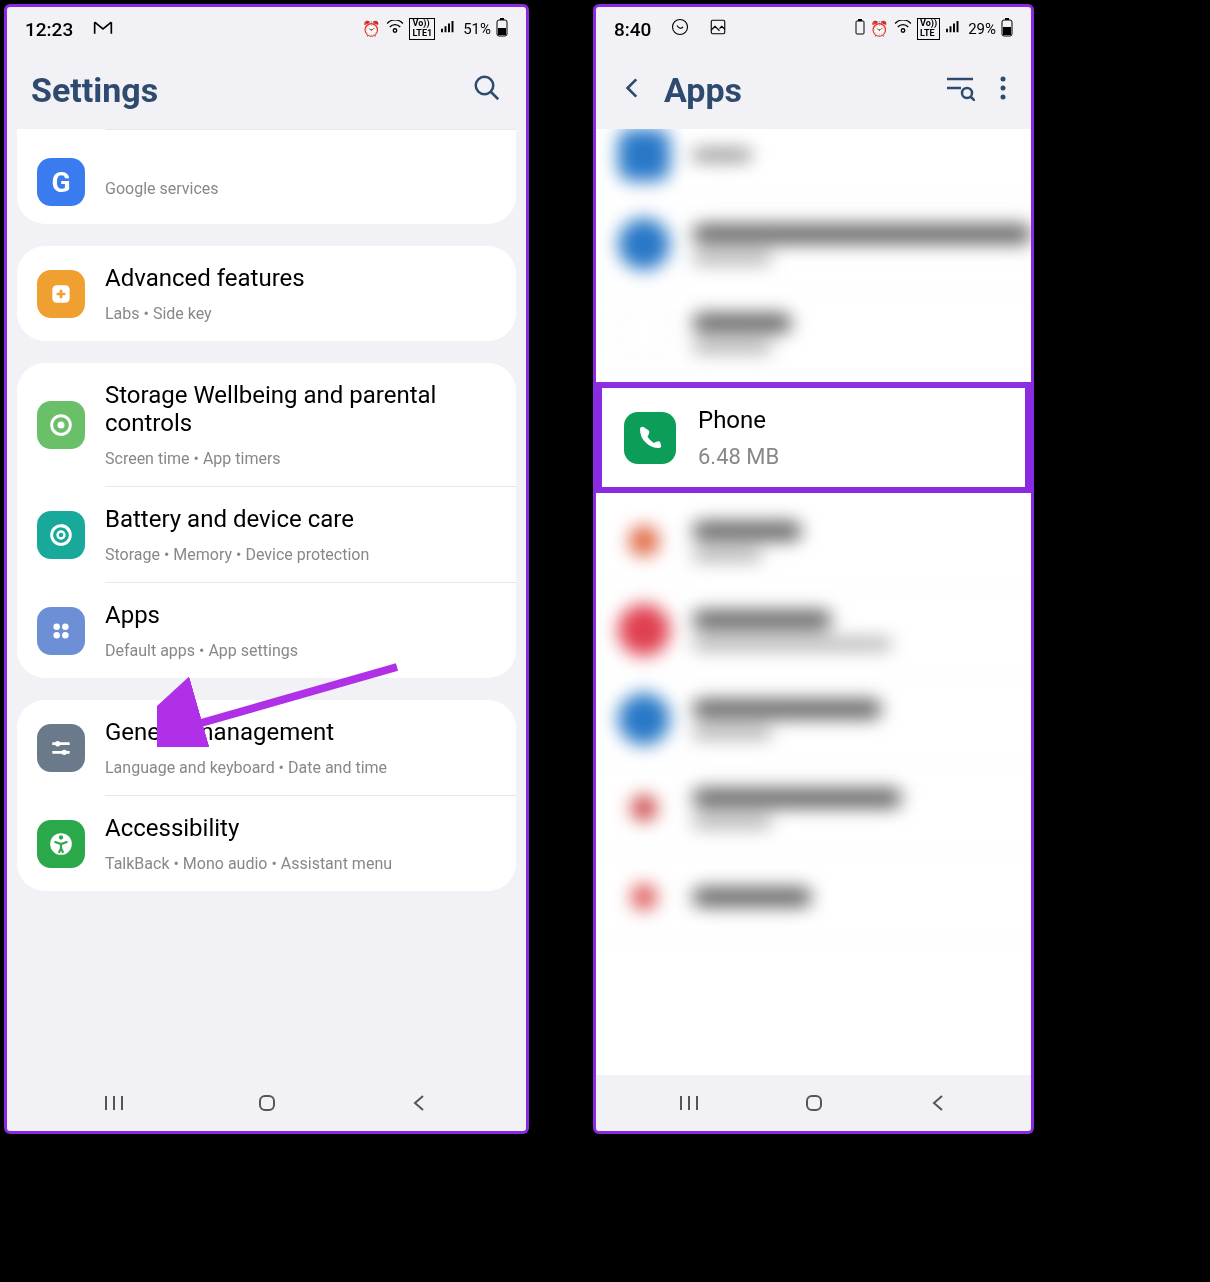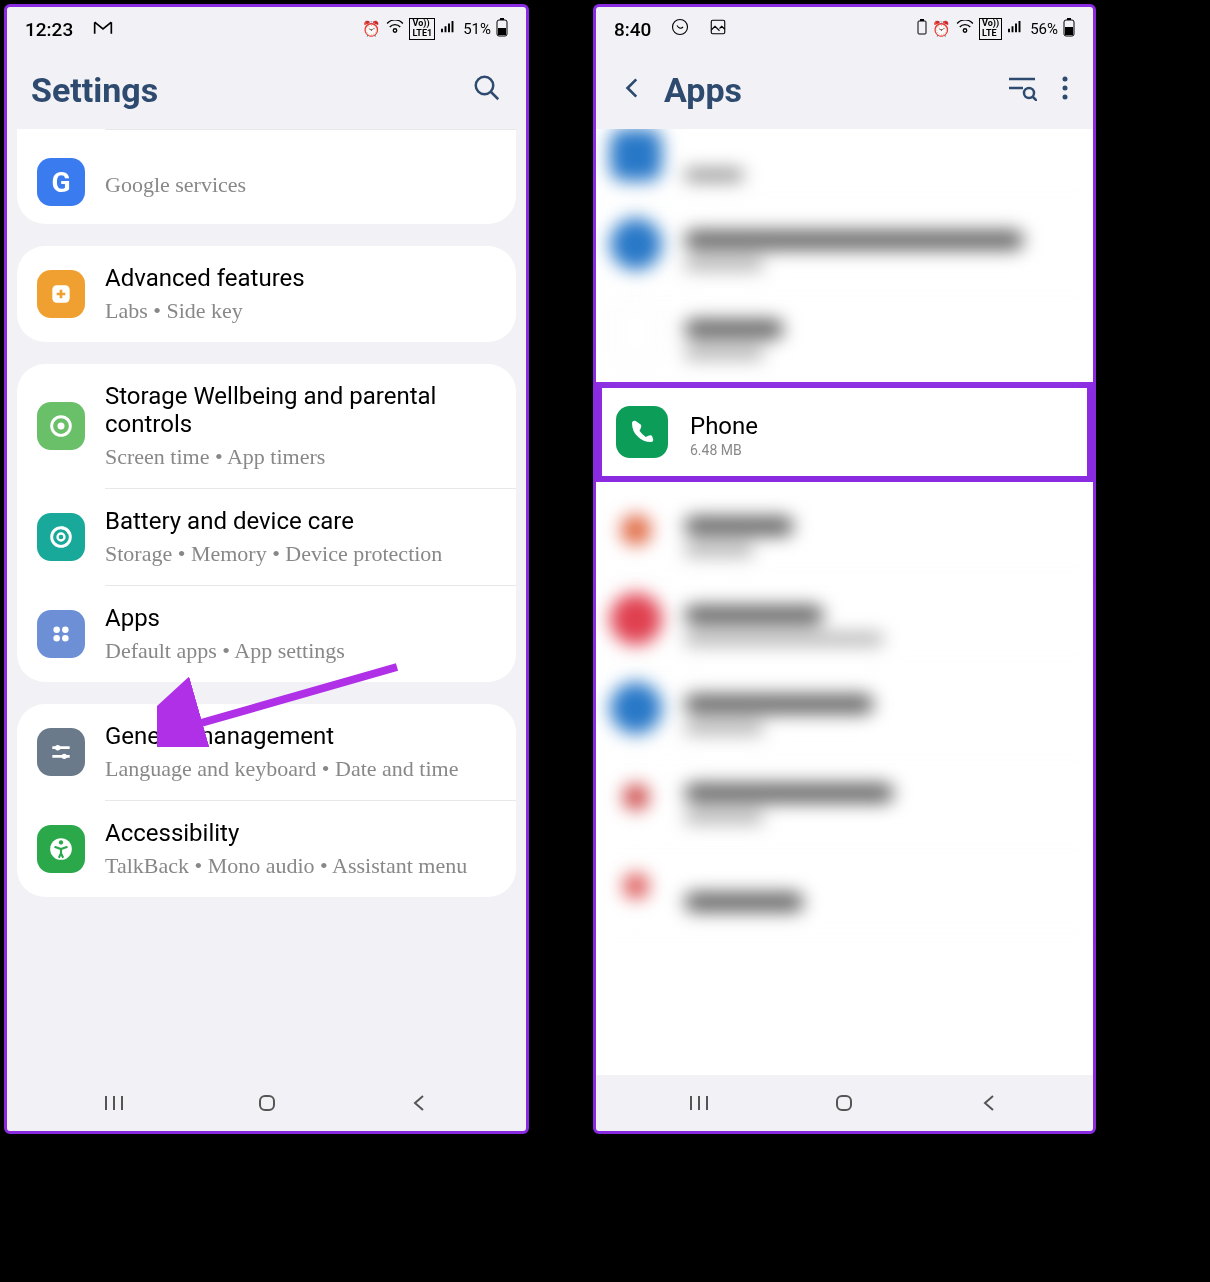--- a/index.html
+++ b/index.html
@@ -60,21 +60,21 @@
       width: 48px;
       height: 48px;
       border-radius: 14px;
       display: flex;
       align-items: center;
       justify-content: center;
       flex-shrink: 0;
     }
     .setting-text { flex: 1; }
     .setting-title { font-size: 24px; color: #000; font-weight: 400; }
-    .setting-sub { font-size: 22px; color: #888; margin-top: 6px; font-family: Liberation Serif, serif; }
+    .setting-sub { font-size: 16px; color: #888; margin-top: 12px; }
     .divider { height: 1px; background: #e8e8e8; margin-left: 88px; }
     
     .nav-bar {
       height: 56px;
       display: flex;
       justify-content: space-around;
       align-items: center;
       padding: 0 30px;
       color: #555;
     }
@@ -85,35 +85,35 @@
       top: 650px;
       left: 150px;
       pointer-events: none;
       z-index: 10;
     }
     
     
     .apps-content { flex: 1; overflow: hidden; background: #fff; position: relative; }
     .app-row {
       display: flex;
-      align-items: flex-end;
-      padding: 18px 14px;
+      align-items: center;
+      padding: 18px 22px;
       gap: 22px;
       border-bottom: 1px solid #f0f0f0;
     }
     .app-icon {
       width: 52px;
       height: 52px;
       border-radius: 14px;
       flex-shrink: 0;
       background: #ddd;
     }
     .app-text { flex: 1; }
     .app-name { font-size: 24px; color: #000; }
-    .app-size { font-size: 14px; color: #888; margin-top: 2px; }
+    .app-size { font-size: 22px; color: #888; margin-top: 10px; }
     .blurred { filter: blur(9px); }
     .phone-highlight {
       border: 6px solid #8a2be2;
       margin: 4px 0;
     }
     .phone-icon-green {
       background: #0c9d58;
       border-radius: 14px;
       display: flex;
       align-items: center;
@@ -299,21 +299,21 @@
     <span class="nav-item">
       <svg width="24" height="24" viewBox="0 0 24 24">
           <path d="M15 5 L7 12 L15 19" stroke="#555" stroke-width="2" fill="none"></path>
         </svg>
     </span>
   </div>
 </div>
 
 <div style="width:24px;background:#000"></div>
 
-<div class="phone" style="width:503px">
+<div class="phone" style="width:441px">
   <div class="status-bar">
     <div class="status-left">
       <span>8:40</span>
       <span>
         <svg width="18" height="18" viewBox="0 0 24 24">
             <circle cx="12" cy="12" r="10" stroke="#000" stroke-width="1.5" fill="none"></circle>
             <path d="M8 10 Q12 16 16 12" stroke="#000" stroke-width="1.5" fill="none"></path>
           </svg>
       </span>
       <span>
@@ -335,21 +335,21 @@
         <svg width="18" height="14" viewBox="0 0 20 16">
             <path d="M10 14 A2 2 0 1 0 10 10 A2 2 0 1 0 10 14 M4 8 A8 8 0 0 1 16 8 M1 4 A12 12 0 0 1 19 4" stroke="#000" stroke-width="1.5" fill="none"></path>
           </svg>
       </span>
       <span style="font-size:9px;font-weight:700;border:1px solid #000;padding:0 2px;line-height:1.1">Vo))<br>LTE</span>
       <span>
         <svg width="18" height="14" viewBox="0 0 20 16">
             <path d="M2 14 L2 10 M6 14 L6 7 M10 14 L10 4 M14 14 L14 1" stroke="#000" stroke-width="2.2"></path>
           </svg>
       </span>
-      <span>56%</span>
+      <span>29%</span>
       <span>
         <svg width="12" height="20" viewBox="0 0 12 20">
             <rect x="1" y="3" width="10" height="16" rx="2" fill="none" stroke="#000"></rect>
             <rect x="2" y="10" width="8" height="8" fill="#000"></rect>
             <rect x="4" y="1" width="4" height="2" fill="#000"></rect>
           </svg>
       </span>
     </div>
   </div>
 

